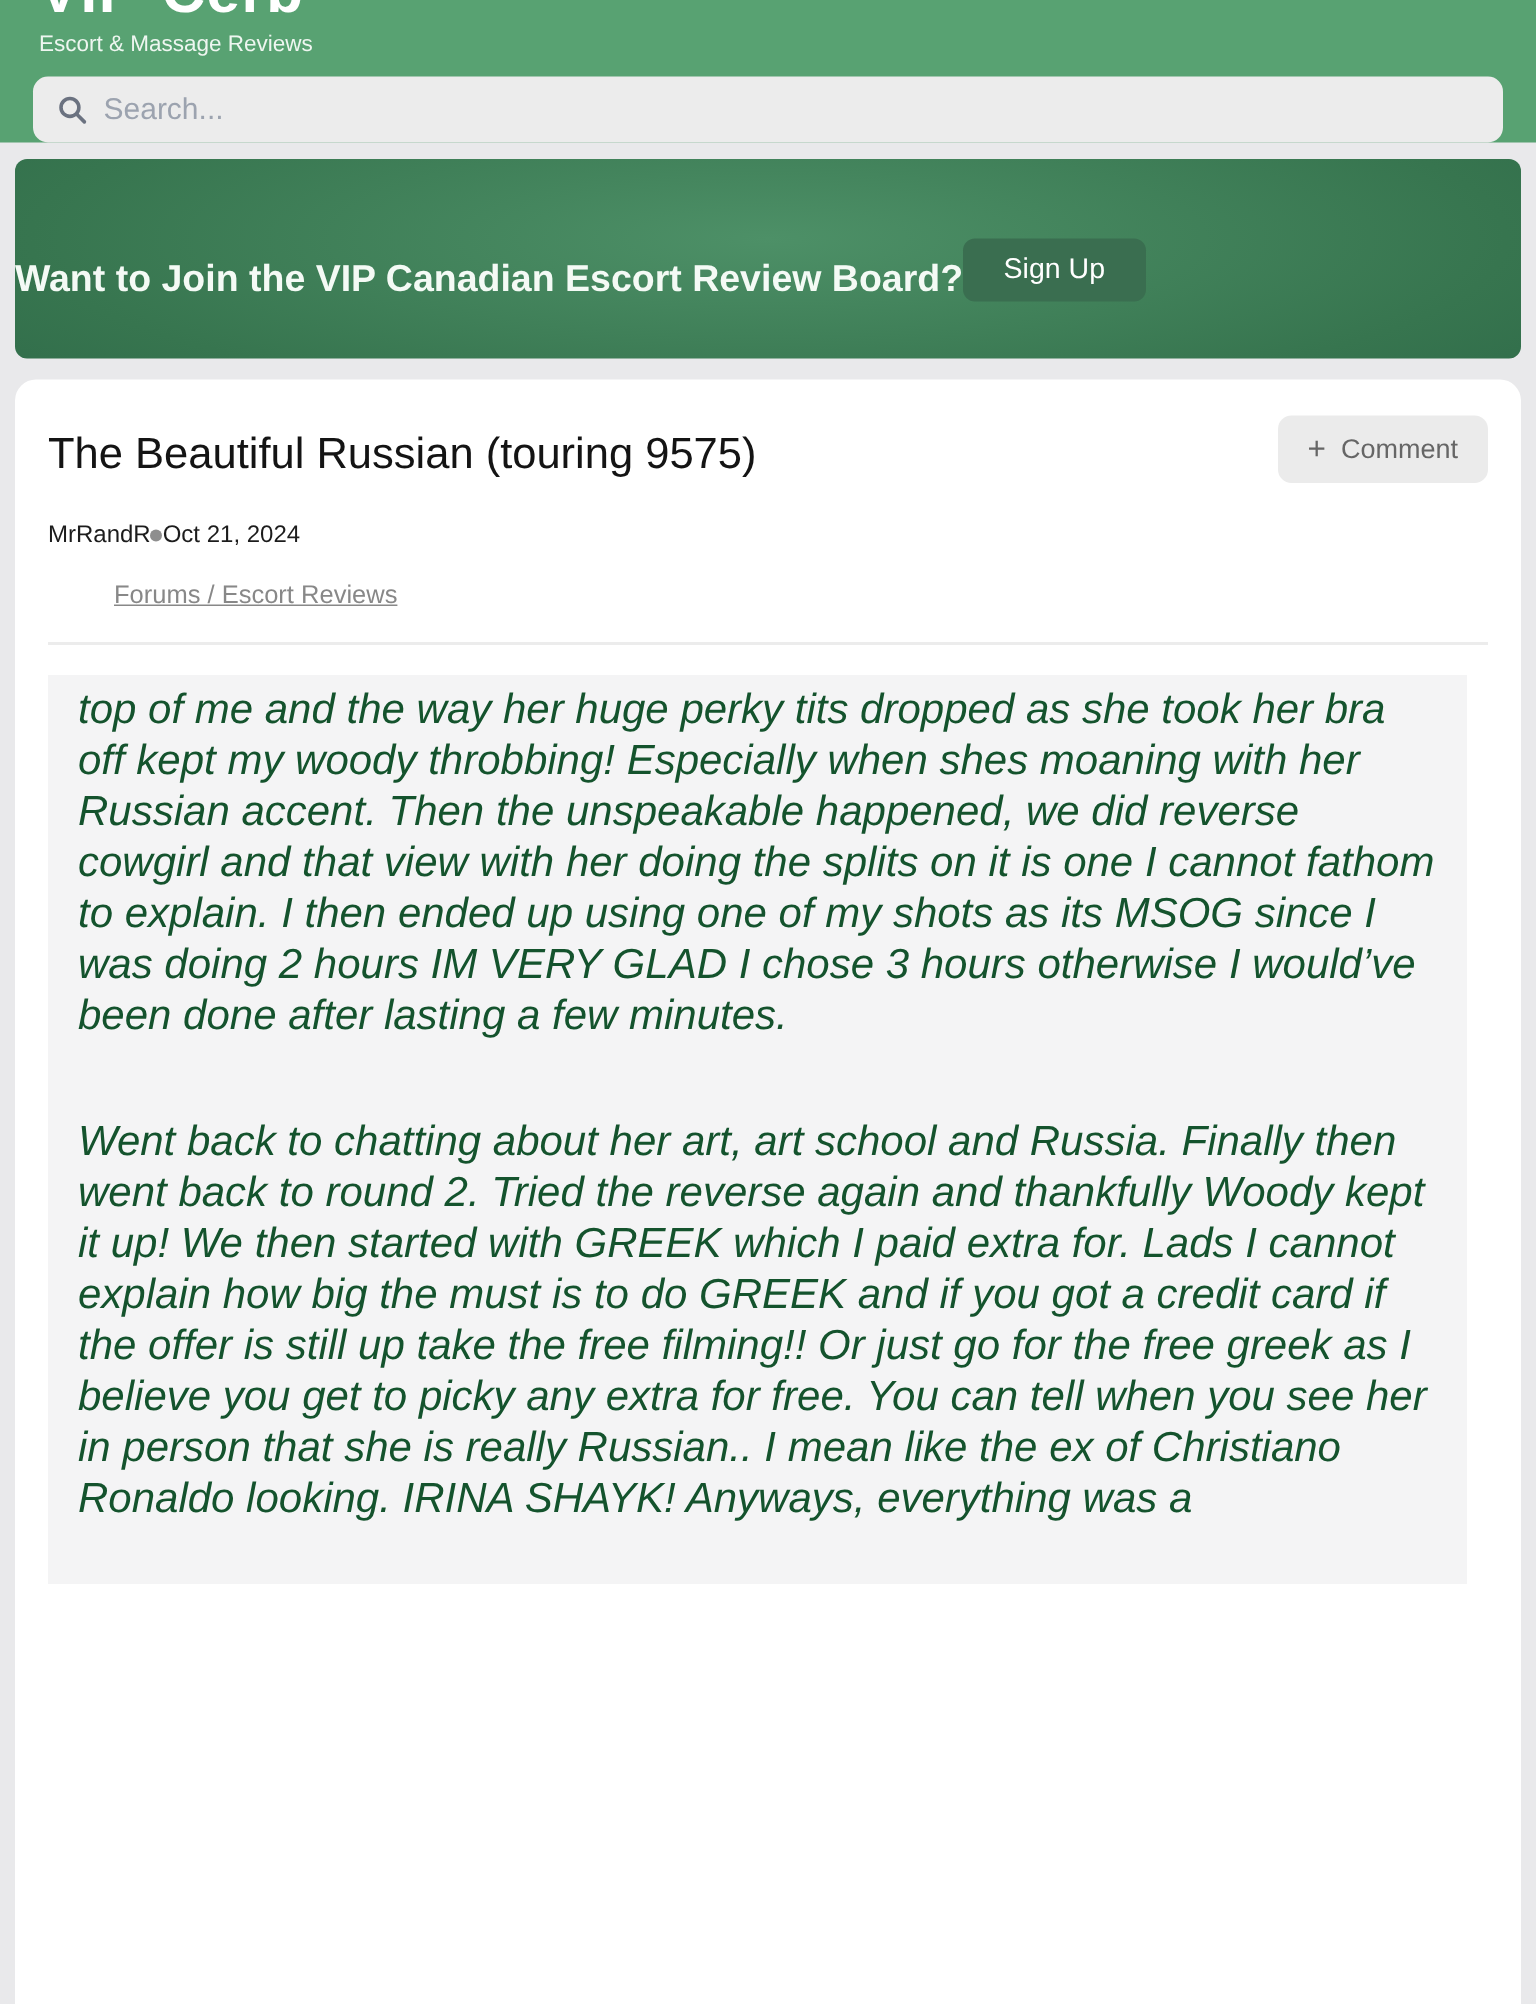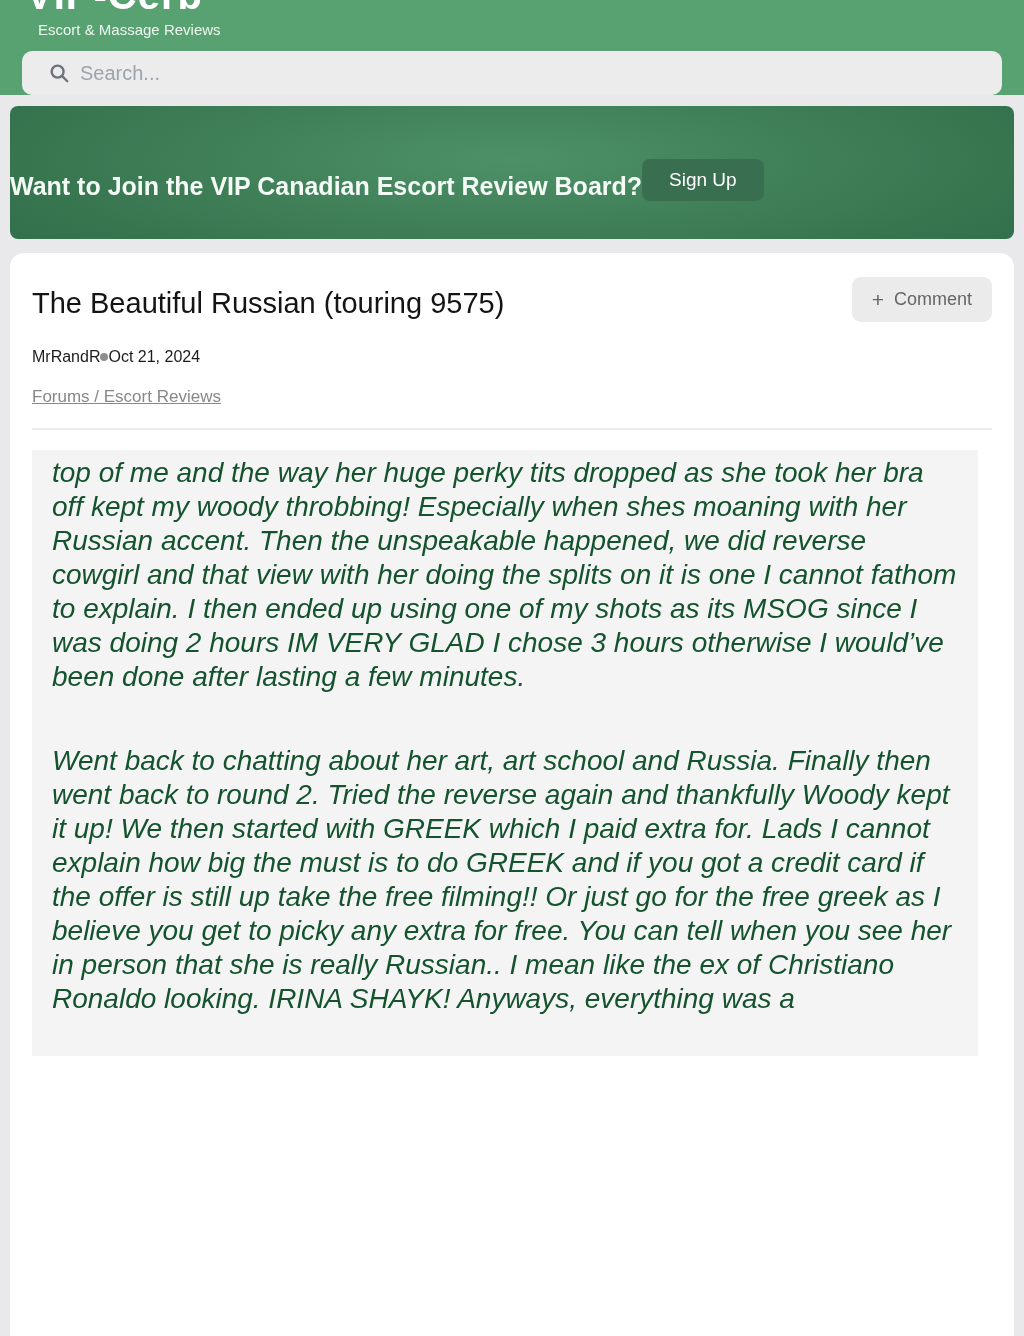--- a/index.html
+++ b/index.html
@@ -4,23 +4,23 @@
 <style>
   * { margin:0; padding:0; box-sizing:border-box; }
   html,body { width:1024px; height:1336px; overflow:hidden;
               font-family:"Liberation Sans", sans-serif; background:#e9e9eb; }
 
   
   .header { background:#58a272; height:122px; position:relative; padding:0 22px; }
   .logo-wrap { padding-left:4px; }
   .logo { color:#ffffff; font-weight:700; font-size:40px; letter-spacing:1px;
           margin-top:-27px; display:block; }
-  .tagline { color:#eef6f0; font-size:15px; display:block; margin-top:3px;margin-left:12px; }
+  .tagline { color:#eef6f0; font-size:15px; display:block; margin-top:3px; }
   .searchbar { margin-top:13px; height:44px; background:#ececec; border-radius:10px;
-               display:flex; align-items:center; padding:0 26px;justify-content:space-between; }
+               display:flex; align-items:center; padding:0 15px;justify-content:space-between; }
   .searchbar svg { flex:0 0 auto; }
   .searchbar input { border:none; outline:none; background:transparent; margin-left:10px;
                      font-size:20px; color:#333; width:100%;
                      font-family:"Liberation Sans", sans-serif; }
   .searchbar input::placeholder { color:#9ca3af; }
 
   
   .banner { margin:11px 10px 0 10px; height:133px; border-radius:8px;
             background:radial-gradient(ellipse 70% 120% at 50% 40%, #4d9067 0%, #37754f 70%, #2f6b49 100%);
             display:flex; flex-direction:row; align-items:center; }
@@ -35,21 +35,21 @@
   .title-row { display:flex; justify-content:space-between; align-items:center; }
   .post-title { font-size:29px; font-weight:400; color:#141414; margin-top:8px; }
   .comment-btn { background:#ebebeb; border:none; border-radius:9px; color:#666;
                  font-size:18px; padding:12px 20px; display:flex; align-items:center;
                  gap:10px; cursor:pointer; font-family:"Liberation Sans", sans-serif; }
   .comment-btn .plus { font-size:21px; line-height:18px; }
   .meta-row { display:flex; align-items:center; margin-top:26px;text-align:right; }
   .author, .date { font-size:16px; color:#1c1c1c; }
   .dot-sep { width:8px; height:8px; border-radius:50%; background:#8e8e8e; display:inline-block; }
   .breadcrumb { display:inline-block; margin-top:21px; font-size:17px; color:#888;
-                text-decoration:underline; cursor:pointer; }
+                text-decoration:underline; cursor:pointer;margin-left:44px; }
   .divider { border:none; border-top:2px solid #ececec; margin-top:21px; margin-right:0; }
   .body-box { margin-top:20px; margin-right:14px; background:#f4f4f5; padding:6px 20px 40px 20px; }
   .body-box p { font-size:28px; line-height:34px; color:#14532d;font-style:italic; }
   .body-box p + p { margin-top:50px; }
 </style>
 </head>
 <body>
 
 <header class="header">
 

